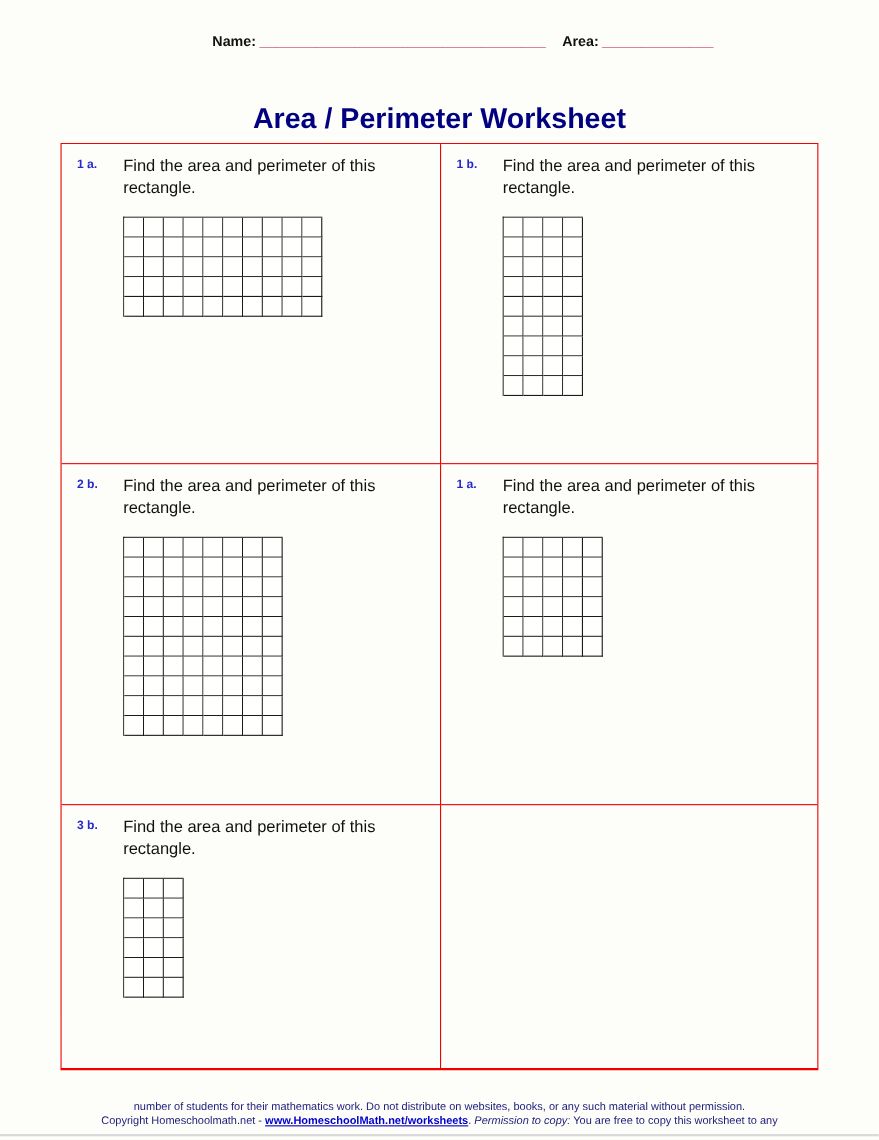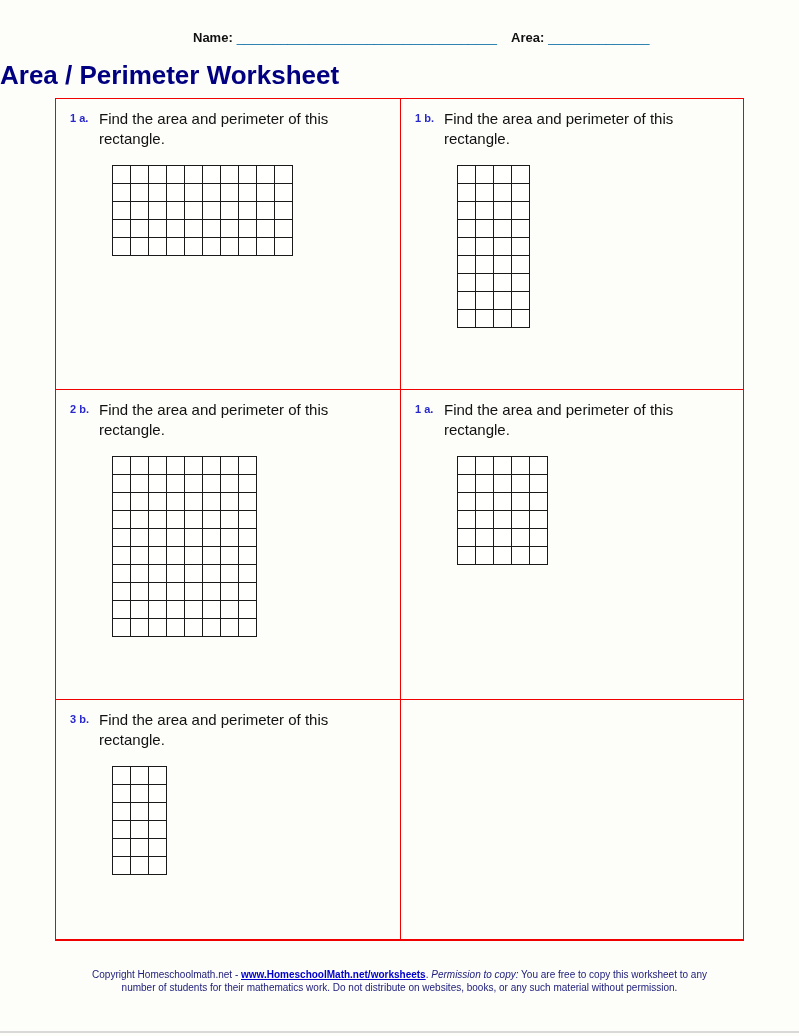--- a/index.html
+++ b/index.html
@@ -11,25 +11,26 @@
     overflow:hidden;
   }
   
   .header{
     padding:30px 0 0 168px;
     font-size:13px;
     color:#111;
     white-space:nowrap;
   }
   .hdr-label{font-weight:bold;margin-left:25px;}
-  .blank-line{color:#0369a1;letter-spacing:0;margin-left:4px;}
+  .blank-line{color:#be185d;letter-spacing:0;margin-left:4px;font-style:italic;}
   .date-label{margin-left:14px;}
   
   .page-title{
-    margin:16px 0 0 0;
+    margin:48px 0 0 0;
+    text-align:center;
     font-size:26px;
     line-height:28px;
     font-weight:bold;
     color:#000080;
   }
   
   .problems-table{
     margin:9px 0 0 55px;
     width:687px;
     display:grid;
@@ -52,21 +53,21 @@
   .prob-num{
     flex:0 0 auto;
     min-width:24px;
     font-size:11px;
     line-height:16px;
     font-weight:bold;
     color:#2828cc;
     padding-top:1px;
   }
   .prob-text{
-    margin-left:5px;
+    margin-left:18px;
     width:290px;
     font-size:15px;
     line-height:20px;
     color:#111;
   }
   .unit-grid{
     display:inline-grid;
     margin:16px 0 0 42px;
     border-top:1px solid #1a1a1a;
     border-left:1px solid #1a1a1a;
@@ -365,22 +366,22 @@
         <div class="sq"></div>
         <div class="sq"></div>
         <div class="sq"></div>
         <div class="sq"></div>
         <div class="sq"></div>
       </div>
   </div>
 </div>
 
 <div class="footer">
+  <div>number of students for their mathematics work. Do not distribute on websites, books, or any such material without permission.</div>
   <div>
     <span>Copyright Homeschoolmath.net -</span>
     <span class="footer-link">www.HomeschoolMath.net/worksheets</span><span>.</span>
     <span class="perm-label">Permission to copy:</span>
     <span>You are free to copy this worksheet to any</span>
   </div>
-  <div>number of students for their mathematics work. Do not distribute on websites, books, or any such material without permission.</div>
 </div>
 
 <div class="bottom-rule"></div>
 
 </body></html>

